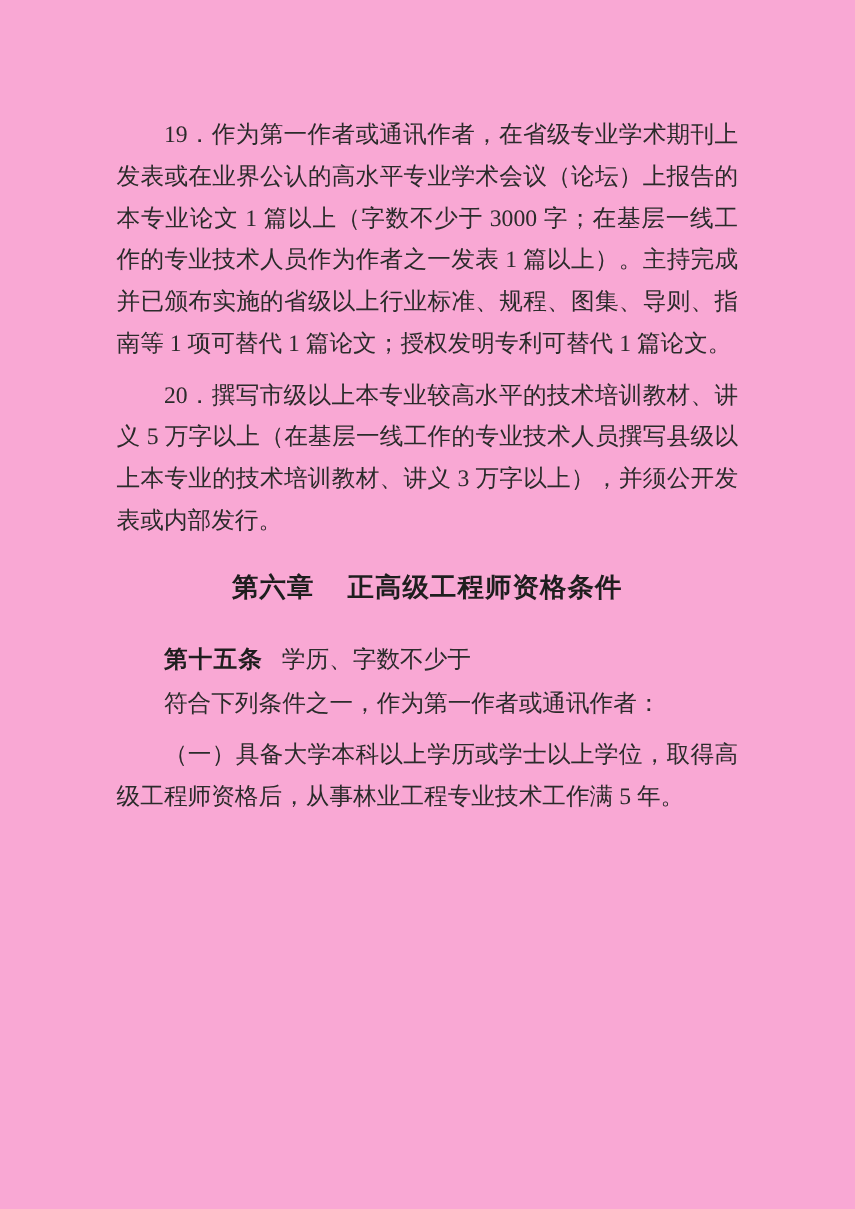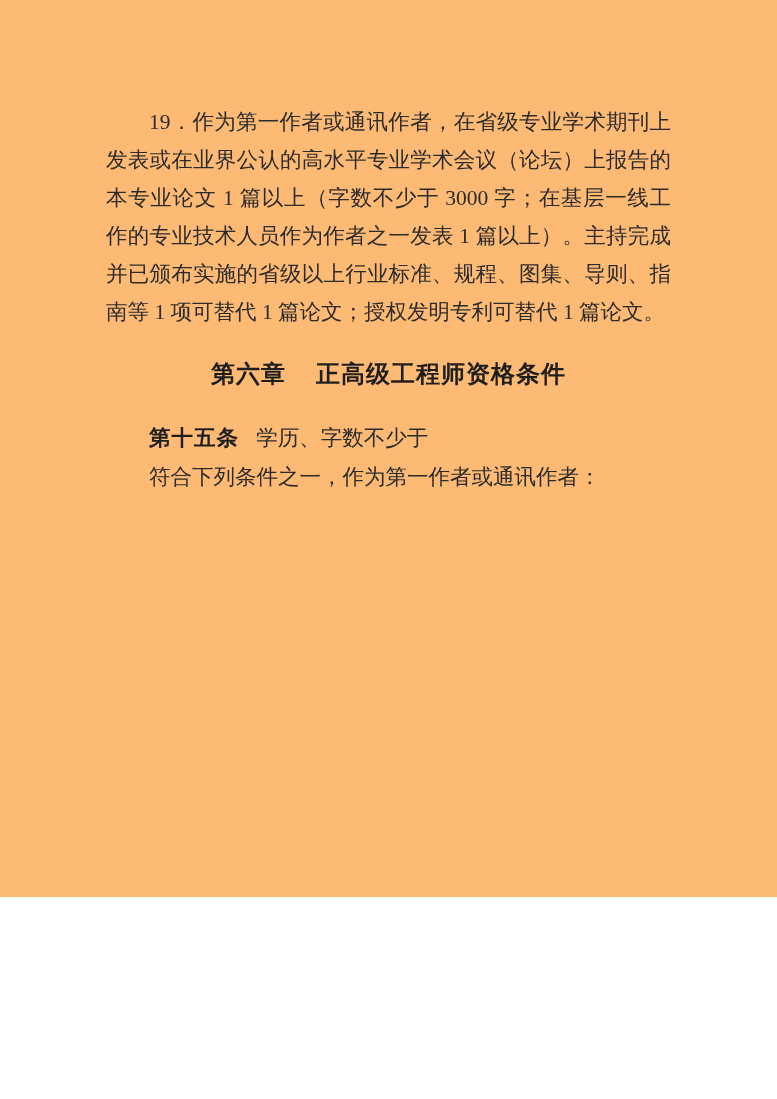--- a/index.html
+++ b/index.html
@@ -8,23 +8,23 @@
     background: #ffffff;
   }
   body {
     width: 777px;
     height: 1099px;
     overflow: hidden;
   }
   .page {
     box-sizing: border-box;
     width: 777px;
-    height: 897px;
+    height: 1099px;
     padding: 103px 106px 0 106px;
-    background: #fdba74;
+    background: #f9a8d4;
     font-family: "Liberation Serif", "DejaVu Serif", serif;
     color: #2b2b2b;
   }
   .body-para {
     margin: 0 0 9px 0;
     font-size: 21.5px;
     line-height: 38px;
     text-align: justify;
     text-justify: inter-character;
     text-indent: 2em;
@@ -61,23 +61,25 @@
     padding-left: 0.8em;
   }
 </style>
 </head>
 <body>
 
 <div class="page">
 
   <p class="body-para">19．作为第一作者或通讯作者，在省级专业学术期刊上发表或在业界公认的高水平专业学术会议（论坛）上报告的本专业论文 1 篇以上（字数不少于 3000 字；在基层一线工作的专业技术人员作为作者之一发表 1 篇以上）。主持完成并已颁布实施的省级以上行业标准、规程、图集、导则、指南等 1 项可替代 1 篇论文；授权发明专利可替代 1 篇论文。</p>
 
+  <p class="body-para">20．撰写市级以上本专业较高水平的技术培训教材、讲义 5 万字以上（在基层一线工作的专业技术人员撰写县级以上本专业的技术培训教材、讲义 3 万字以上），并须公开发表或内部发行。</p>
 
 
   <h2 class="chapter-heading"><span>第六章</span><span class="chapter-gap"></span><span>正高级工程师资格条件</span></h2>
 
   <p class="article-line"><span class="article-label">第十五条</span><span class="article-title">学历、字数不少于</span></p>
 
   <p class="body-para">符合下列条件之一，作为第一作者或通讯作者：</p>
 
+  <p class="body-para">（一）具备大学本科以上学历或学士以上学位，取得高级工程师资格后，从事林业工程专业技术工作满 5 年。</p>
 
 
 </div>
 
 </body></html>

